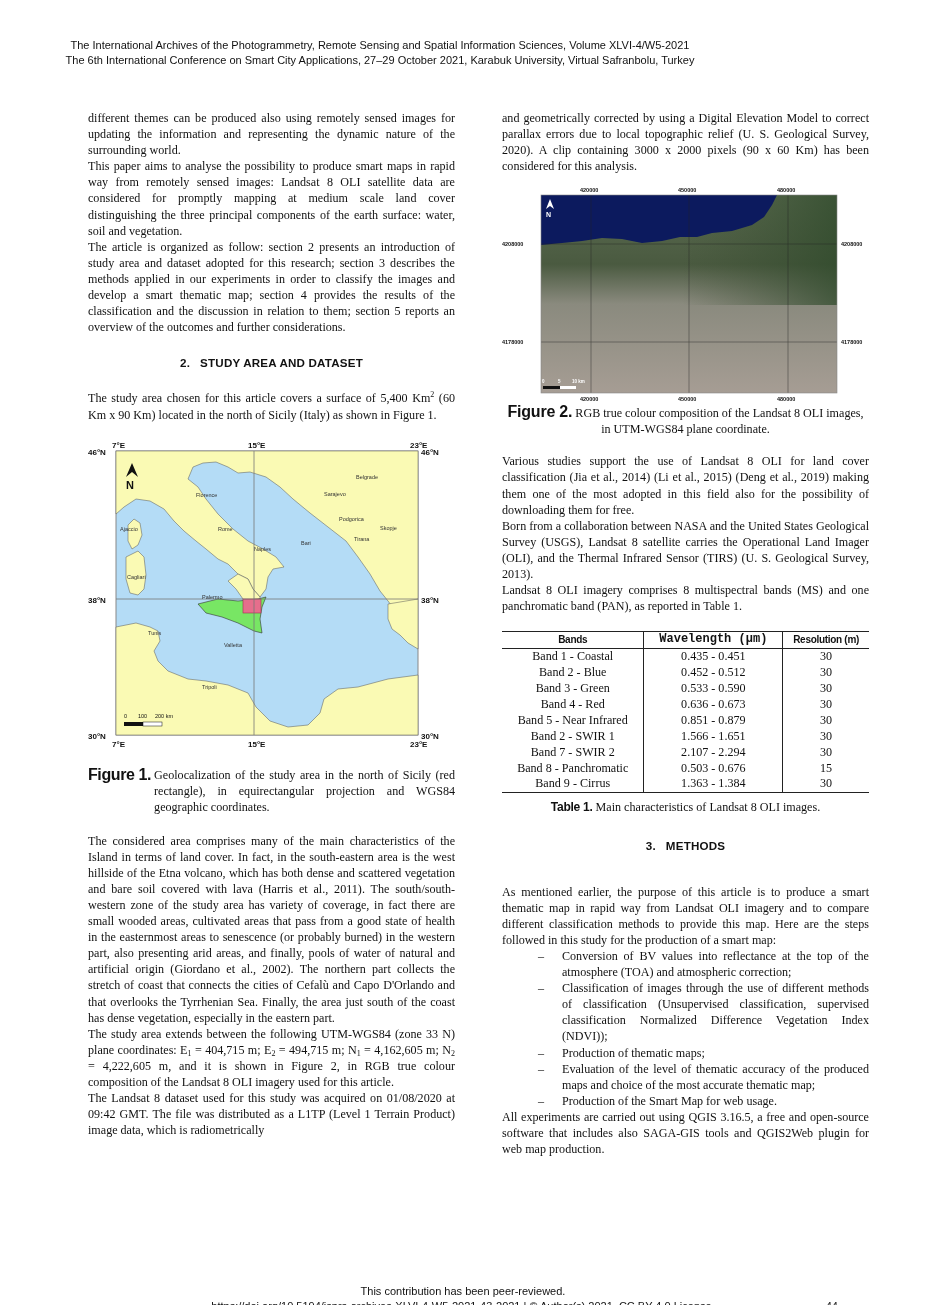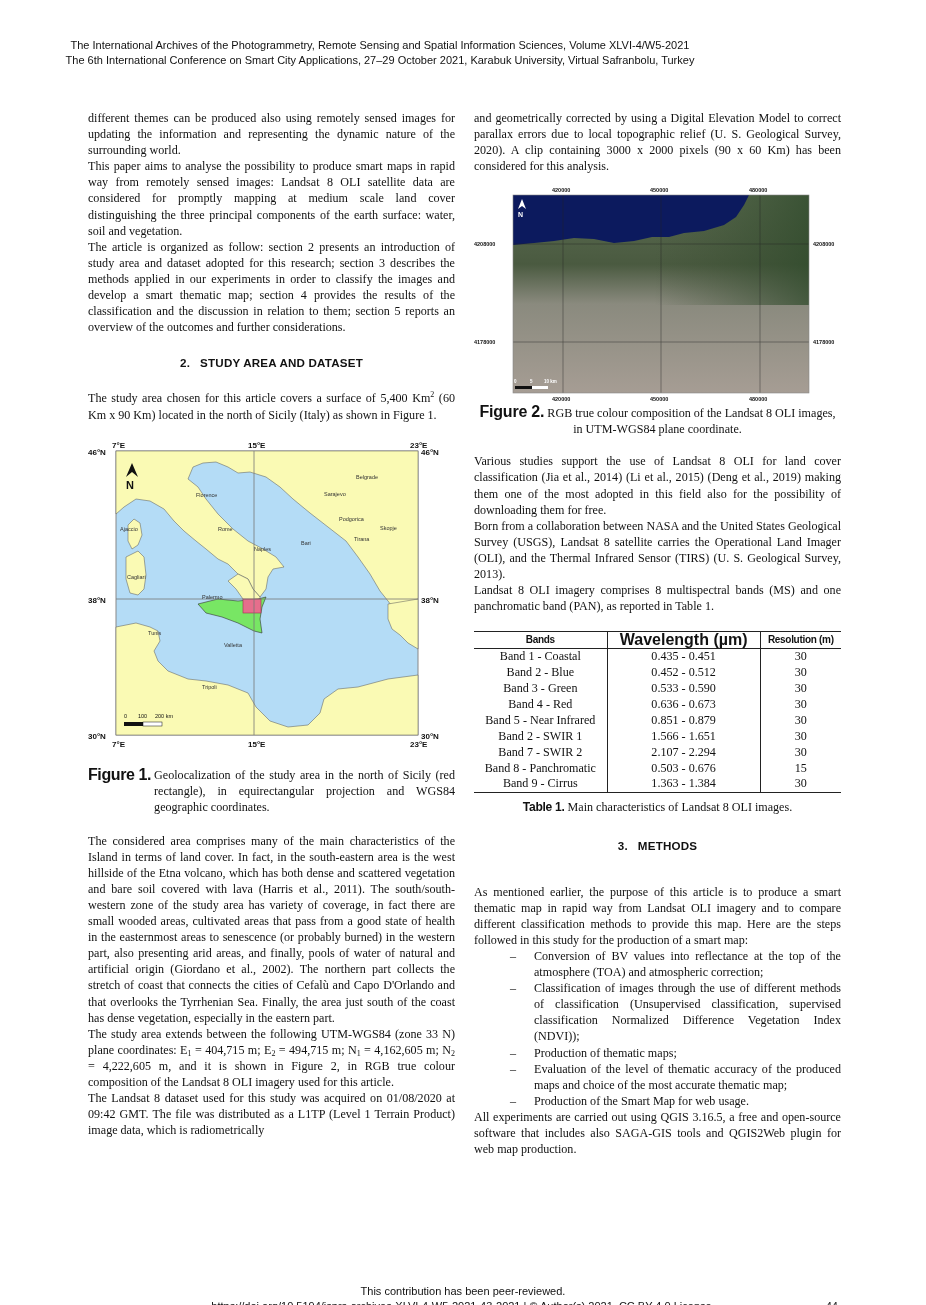--- a/index.html
+++ b/index.html
@@ -4,21 +4,21 @@
 <style>
   * { box-sizing: border-box; margin: 0; padding: 0; }
   html, body { width: 926px; height: 1305px; background: #ffffff; overflow: hidden; }
   body { position: relative; font-family: "Liberation Serif", serif; color: #111; }
 
   .header { position: absolute; top: 38px; left: 0; width: 760px; text-align: center;
             font-family: "Liberation Sans", sans-serif; font-size: 11px; line-height: 15px; color: #111; }
 
   .col { position: absolute; top: 110px; width: 367px; font-size: 12.1px; line-height: 16.1px; }
   .col-left { left: 88px; }
-  .col-right { left: 474px; }
+  .col-right { left: 502px; }
 
   .p { text-align: justify; text-align-last: left; }
 
   .sec-title { font-family: "Liberation Sans", sans-serif; font-weight: bold; font-size: 11.6px;
                text-align: center; letter-spacing: 0.2px; }
   .sec-title .num { margin-right: 10px; }
 
   .figcap { font-size: 12.1px; line-height: 16px; }
   .figcap .lbl { font-family: "Liberation Sans", sans-serif; font-weight: bold; font-size: 16px; }
   .fig1cap { display: flex; }
@@ -32,21 +32,21 @@
   .map1 svg { position: absolute; left: 0; top: 0; }
 
   
   .map2 { position: relative; width: 367px; height: 218px; font-family: "Liberation Sans", sans-serif; }
 
   
   table.bands { border-collapse: collapse; width: 367px; font-size: 12.1px; line-height: 15.9px; }
   table.bands th, table.bands td { text-align: center; padding: 0 2px; }
   table.bands th { border-top: 1px solid #222; border-bottom: 1px solid #222; font-weight: bold; }
   table.bands th.sans { font-family: "Liberation Sans", sans-serif; font-size: 10px; letter-spacing: -0.3px; }
-  table.bands th.serif { font-family: Liberation Sans, sans-serif; font-size: 16px; }
+  table.bands th.serif { font-family: Liberation Mono, monospace; font-size: 12px; }
   table.bands th + th, table.bands td + td { border-left: 1px solid #222; }
   table.bands tr:last-child td { border-bottom: 1px solid #222; }
   .tabcap { text-align: center; margin-top: 6px; }
   .tabcap .lbl { font-family: "Liberation Sans", sans-serif; font-weight: bold; letter-spacing: -0.3px; }
 
   ul.steps { list-style: none; }
   ul.steps li { position: relative; padding-left: 60px; text-align: justify; text-align-last: left; }
   ul.steps li .dash { position: absolute; left: 36px; top: 0; }
 
   .footer { position: absolute; top: 1284px; left: 0; width: 926px; font-family: "Liberation Sans", sans-serif;

